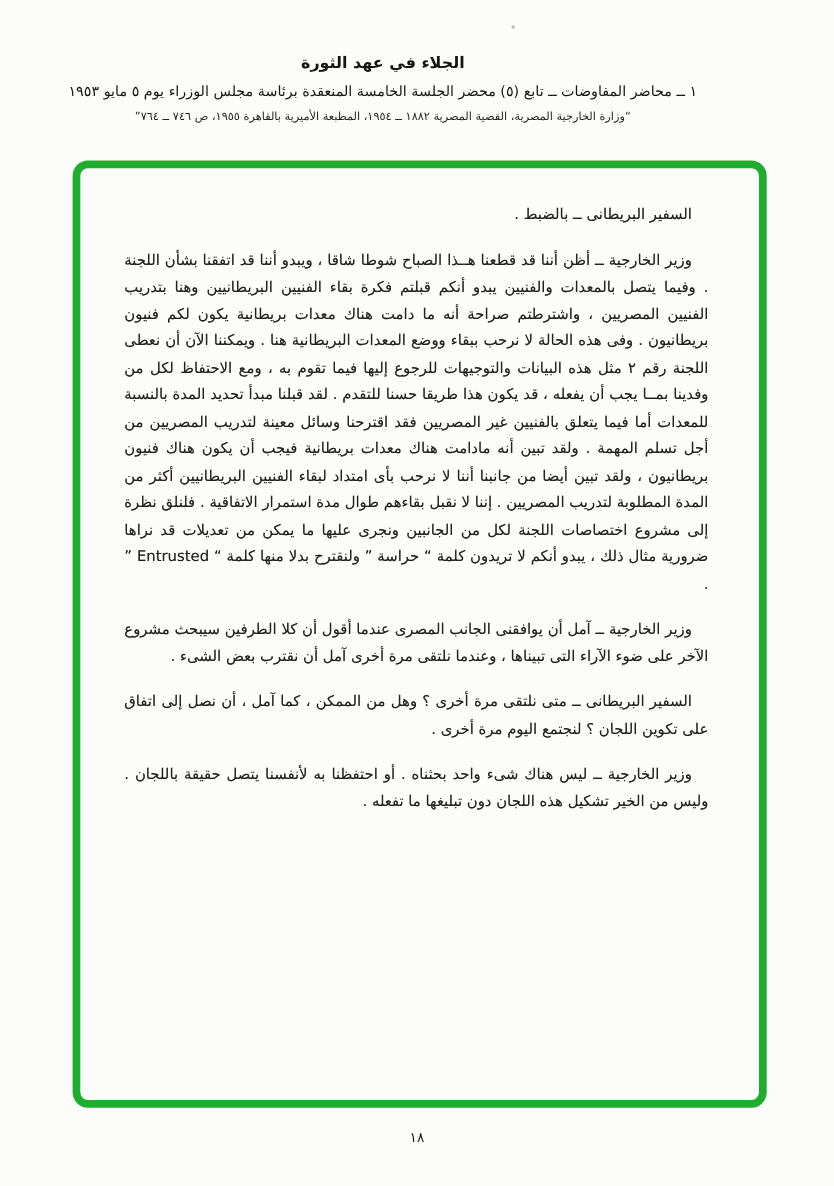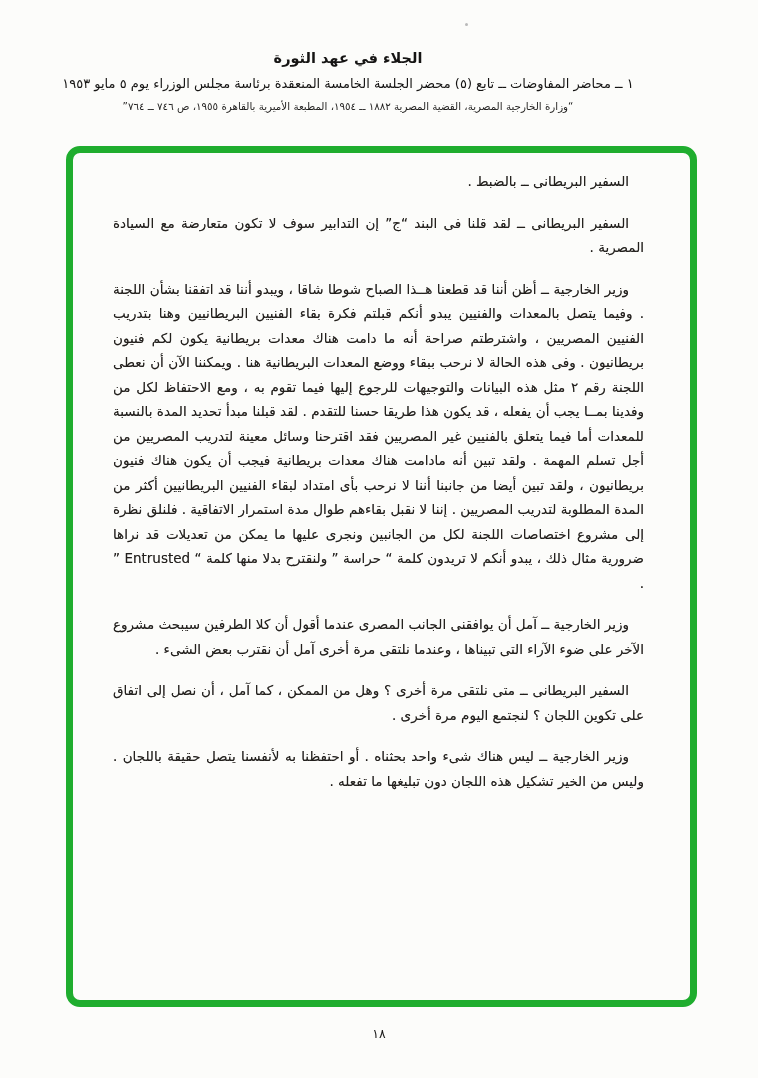--- a/index.html
+++ b/index.html
@@ -53,21 +53,21 @@
   }
   .text-frame {
     position: absolute;
     left: 66px;
     top: 146px;
     width: 631px;
     height: 861px;
     box-sizing: border-box;
     border: 7px solid #1fad2e;
     border-radius: 14px;
-    padding: 16px 46px 0 40px;
+    padding: 30px 46px 0 40px;
     overflow: hidden;
     background: transparent;
   }
   .text-frame p {
     margin: 0 0 17px 0;
     direction: rtl;
     unicode-bidi: plaintext;
     text-align: justify;
     text-indent: 15px;
     font-size: 13.5px;
@@ -93,20 +93,19 @@
 <div class="scan-dot"></div>
 
 <div class="page-header">
   <div class="doc-title">الجلاء في عهد الثورة</div>
   <div class="doc-subtitle">١ ــ محاضر المفاوضات ــ تابع (٥) محضر الجلسة الخامسة المنعقدة برئاسة مجلس الوزراء يوم ٥ مايو ١٩٥٣</div>
   <div class="doc-source">“وزارة الخارجية المصرية، القضية المصرية ١٨٨٢ ــ ١٩٥٤، المطبعة الأميرية بالقاهرة ١٩٥٥، ص ٧٤٦ ــ ٧٦٤”</div>
 </div>
 
 <div class="text-frame" style="border-color: rgb(31, 173, 46);">
   <p>السفير البريطانى ــ بالضبط .</p>
-  <p>السفير البريطانى ــ لقد قلنا فى البند “ج” إن التدابير سوف لا تكون متعارضة مع السيادة المصرية .</p>
   <p>وزير الخارجية ــ أظن أننا قد قطعنا هــذا الصباح شوطا شاقا ، ويبدو أننا قد اتفقنا بشأن اللجنة . وفيما يتصل بالمعدات والفنيين يبدو أنكم قبلتم فكرة بقاء الفنيين البريطانيين وهنا بتدريب الفنيين المصريين ، واشترطتم صراحة أنه ما دامت هناك معدات بريطانية يكون لكم فنيون بريطانيون . وفى هذه الحالة لا نرحب ببقاء ووضع المعدات البريطانية هنا . ويمكننا الآن أن نعطى اللجنة رقم ٢ مثل هذه البيانات والتوجيهات للرجوع إليها فيما تقوم به ، ومع الاحتفاظ لكل من وفدينا بمــا يجب أن يفعله ، قد يكون هذا طريقا حسنا للتقدم . لقد قبلنا مبدأ تحديد المدة بالنسبة للمعدات أما فيما يتعلق بالفنيين غير المصريين فقد اقترحنا وسائل معينة لتدريب المصريين من أجل تسلم المهمة . ولقد تبين أنه مادامت هناك معدات بريطانية فيجب أن يكون هناك فنيون بريطانيون ، ولقد تبين أيضا من جانبنا أننا لا نرحب بأى امتداد لبقاء الفنيين البريطانيين أكثر من المدة المطلوبة لتدريب المصريين . إننا لا نقبل بقاءهم طوال مدة استمرار الاتفاقية . فلنلق نظرة إلى مشروع اختصاصات اللجنة لكل من الجانبين ونجرى عليها ما يمكن من تعديلات قد نراها ضرورية مثال ذلك ، يبدو أنكم لا تريدون كلمة “ حراسة ” ولنقترح بدلا منها كلمة “ Entrusted ” .</p>
   <p>وزير الخارجية ــ آمل أن يوافقنى الجانب المصرى عندما أقول أن كلا الطرفين سيبحث مشروع الآخر على ضوء الآراء التى تبيناها ، وعندما نلتقى مرة أخرى آمل أن نقترب بعض الشىء .</p>
   <p>السفير البريطانى ــ متى نلتقى مرة أخرى ؟ وهل من الممكن ، كما آمل ، أن نصل إلى اتفاق على تكوين اللجان ؟ لنجتمع اليوم مرة أخرى .</p>
   <p>وزير الخارجية ــ ليس هناك شىء واحد بحثناه . أو احتفظنا به لأنفسنا يتصل حقيقة باللجان . وليس من الخير تشكيل هذه اللجان دون تبليغها ما تفعله .</p>
 </div>
 
 <div class="page-number">١٨</div>
 
 </body></html>

